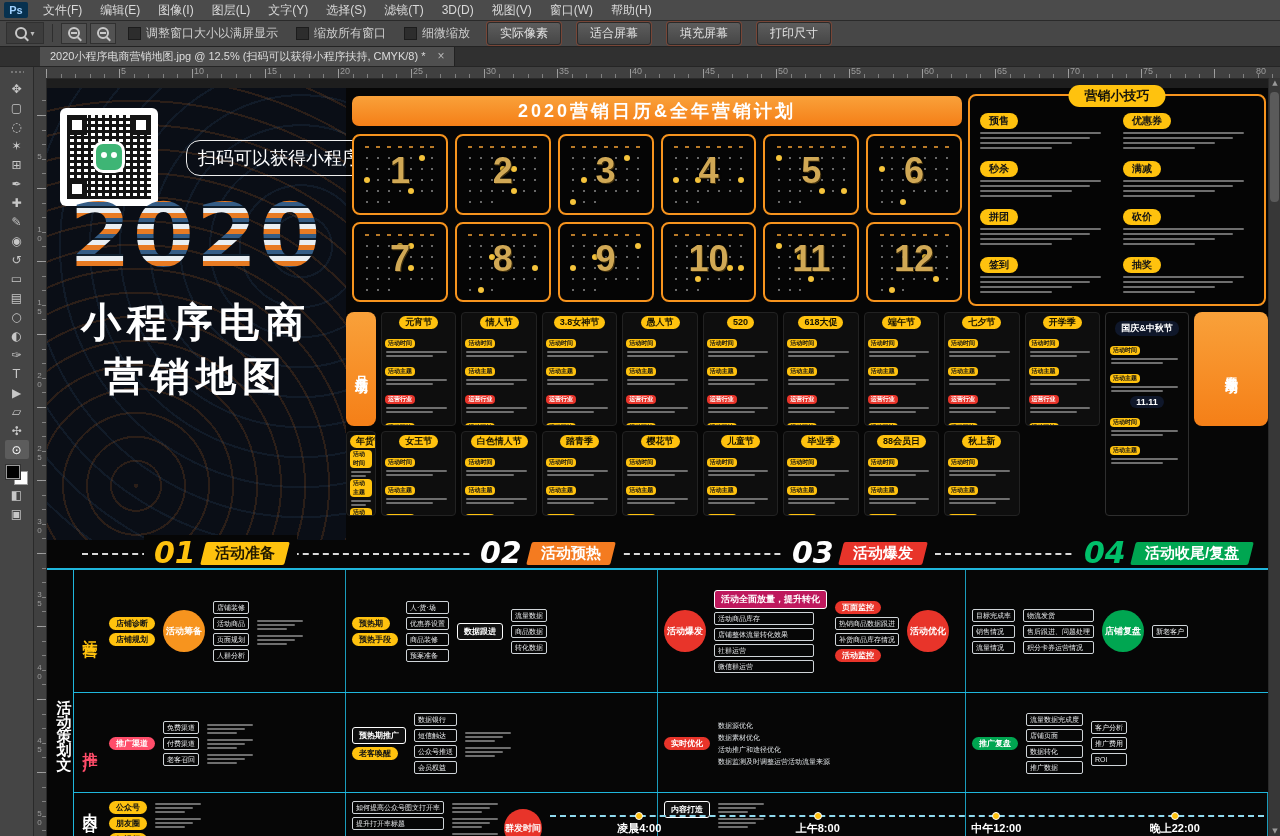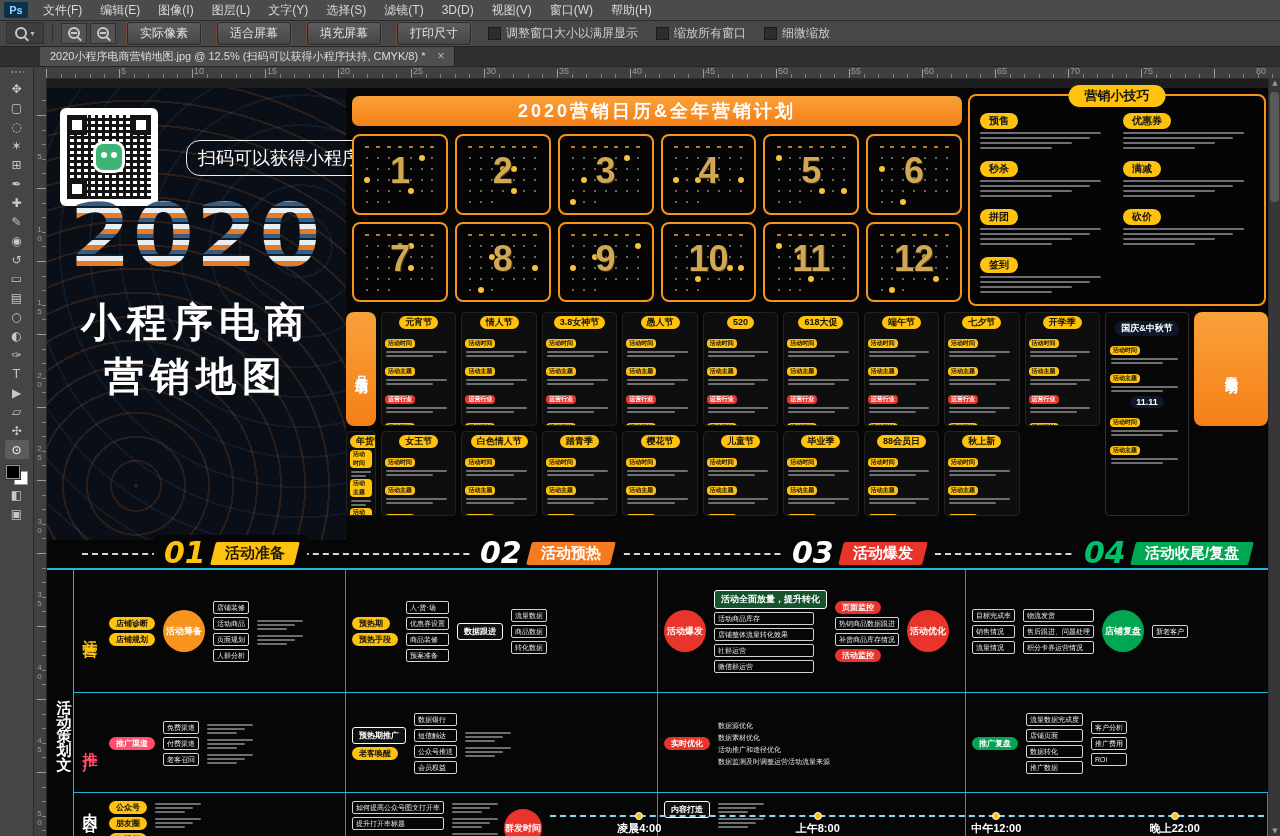--- a/index.html
+++ b/index.html
@@ -149,21 +149,21 @@
   .n-box::before{content:"";display:none}
   .n-py{background:#ffc20e;color:#131313;font-size:8px;font-weight:bold;padding:1px 7px;border-radius:7px;width:max-content;max-width:90px}
   .n-pr{background:#e8342a;color:#fff;font-size:8px;font-weight:bold;padding:1px 7px;border-radius:7px;width:max-content}
   .n-pg{background:#00a651;color:#fff;font-size:8px;font-weight:bold;padding:1px 7px;border-radius:7px;width:max-content}
   .n-pp{background:#ff4d6a;color:#fff;font-size:8px;font-weight:bold;padding:1px 7px;border-radius:7px;width:max-content}
   .n-hub{width:42px;height:42px;border-radius:50%;background:#f7941e;color:#fff;font-weight:bold;font-size:9px;
     display:flex;align-items:center;justify-content:center;text-align:center;flex:none;padding:2px;box-sizing:border-box;line-height:11px}
   .n-cr{background:#e8342a}
   .n-cg{background:#00a651}
   .n-hubd{border:1px solid #fff;background:#101010;color:#fff;font-size:8px;font-weight:bold;padding:2px 6px;border-radius:3px;width:max-content}
-  .n-banner{border:1px solid #fff;background:#14532d;color:#fff;font-weight:bold;font-size:9px;padding:2px 6px;border-radius:3px;max-width:150px}
+  .n-banner{border:1px solid #fff;background:#be185d;color:#fff;font-weight:bold;font-size:9px;padding:2px 6px;border-radius:3px;max-width:150px}
   .n-txt{color:#dfe3e6;font-size:7px;line-height:9px;max-width:160px}
   .n-bars .bar{margin-top:2px}
 
   #timeline{position:absolute;left:430px;top:16px;width:760px;display:flex;align-items:flex-start}
   .tl-send{width:38px;height:38px;border-radius:50%;background:#e8342a;color:#fff;font-size:9px;font-weight:bold;
     display:flex;align-items:center;justify-content:center;text-align:center;flex:none;margin-right:8px;line-height:11px}
   .tl-stops{flex:1;display:flex;position:relative;padding-top:3px}
   .tl-stops::before{content:"";position:absolute;left:0;right:0;top:6px;border-top:2px dashed #8fd9ee}
   .tl-stop{flex:1;display:flex;flex-direction:column;align-items:center;gap:1px;position:relative}
   .tl-dot{width:8px;height:8px;border-radius:50%;background:#ffc20e;border:1px solid #fff;box-sizing:border-box}
@@ -184,39 +184,39 @@
       <span class="mag"></span>
       <span class="caret">▾</span>
     </div>
     <div class="vsep"></div>
     <div class="zoombtn">
         <span class="mag plus"></span>
       </div>
     <div class="zoombtn">
         <span class="mag minus"></span>
       </div>
-    <span id="opt-buttons" style="display:flex">
-        <button class="psbtn">实际像素</button>
-        <button class="psbtn">适合屏幕</button>
-        <button class="psbtn">填充屏幕</button>
-        <button class="psbtn">打印尺寸</button>
-      </span>
     <span id="opt-checks" style="display:flex">
         <span class="chk">
           <span class="box"></span>
           <span>调整窗口大小以满屏显示</span>
         </span>
         <span class="chk">
           <span class="box"></span>
           <span>缩放所有窗口</span>
         </span>
         <span class="chk">
           <span class="box"></span>
           <span>细微缩放</span>
         </span>
+      </span>
+    <span id="opt-buttons" style="display:flex">
+        <button class="psbtn">实际像素</button>
+        <button class="psbtn">适合屏幕</button>
+        <button class="psbtn">填充屏幕</button>
+        <button class="psbtn">打印尺寸</button>
       </span>
   </div>
 
   <div id="tabbar">
     <div id="doc-tab">
       <span>2020小程序电商营销地图.jpg @ 12.5% (扫码可以获得小程序扶持, CMYK/8) *</span>
       <span class="tab-close">×</span>
     </div>
   </div>
 
@@ -820,20 +820,21 @@
       <div id="tips">
         <div id="tips-title">营销小技巧</div>
         <div id="tips-grid">
             <div class="tip"><span class="pl">预售</span><div class="bar" style="width: 92%;"></div><div class="bar" style="width: 84%;"></div><div class="bar" style="width: 70%;"></div><div class="bar" style="width: 55%;"></div></div>
             <div class="tip"><span class="pl">优惠券</span><div class="bar" style="width: 92%;"></div><div class="bar" style="width: 84%;"></div><div class="bar" style="width: 70%;"></div><div class="bar" style="width: 55%;"></div></div>
             <div class="tip"><span class="pl">秒杀</span><div class="bar" style="width: 92%;"></div><div class="bar" style="width: 84%;"></div><div class="bar" style="width: 70%;"></div><div class="bar" style="width: 55%;"></div></div>
             <div class="tip"><span class="pl">满减</span><div class="bar" style="width: 92%;"></div><div class="bar" style="width: 84%;"></div><div class="bar" style="width: 70%;"></div><div class="bar" style="width: 55%;"></div></div>
             <div class="tip"><span class="pl">拼团</span><div class="bar" style="width: 92%;"></div><div class="bar" style="width: 84%;"></div><div class="bar" style="width: 70%;"></div><div class="bar" style="width: 55%;"></div></div>
             <div class="tip"><span class="pl">砍价</span><div class="bar" style="width: 92%;"></div><div class="bar" style="width: 84%;"></div><div class="bar" style="width: 70%;"></div><div class="bar" style="width: 55%;"></div></div>
             <div class="tip"><span class="pl">签到</span><div class="bar" style="width: 92%;"></div><div class="bar" style="width: 84%;"></div><div class="bar" style="width: 70%;"></div><div class="bar" style="width: 55%;"></div></div>
+            <div class="tip"><span class="pl">抽奖</span><div class="bar" style="width: 92%;"></div><div class="bar" style="width: 84%;"></div><div class="bar" style="width: 70%;"></div><div class="bar" style="width: 55%;"></div></div>
           </div>
       </div>
 
       <div id="band">
           <div class="band-tab">月度活动</div>
           <div class="mcard">
             <span class="hd">元宵节</span>
             <div class="sec"><span class="tag">活动时间</span><div class="bar" style="width: 90%;"></div><div class="bar" style="width: 70%;"></div></div>
             <div class="sec"><span class="tag">活动主题</span><div class="bar" style="width: 90%;"></div><div class="bar" style="width: 70%;"></div></div>
             <div class="sec"><span class="tag red">运营行业</span><div class="bar" style="width: 90%;"></div><div class="bar" style="width: 70%;"></div></div>
@@ -954,21 +955,21 @@
           </div>
           <div class="mcard">
             <span class="hd">秋上新</span>
             <div class="sec"><span class="tag">活动时间</span><div class="bar" style="width: 90%;"></div><div class="bar" style="width: 70%;"></div></div>
             <div class="sec"><span class="tag">活动主题</span><div class="bar" style="width: 90%;"></div><div class="bar" style="width: 70%;"></div></div>
             <div class="sec"><span class="tag">活动玩法</span></div>
           </div>
         </div>
 
       <div id="phases">
-          <div class="phase" style="left: 108px;">
+          <div class="phase" style="left: 98px;">
             <span class="pnum" style="color: rgb(255, 194, 14);">01</span>
             <span class="ribbon" style="background: rgb(255, 194, 14);"><span style="color: rgb(35, 26, 0);">活动准备</span></span>
           </div>
           <div class="phase" style="left: 424px;">
             <span class="pnum" style="color: rgb(255, 255, 255);">02</span>
             <span class="ribbon" style="background: rgb(244, 123, 32);"><span>活动预热</span></span>
           </div>
           <div class="phase" style="left: 736px;">
             <span class="pnum" style="color: rgb(255, 255, 255);">03</span>
             <span class="ribbon" style="background: rgb(232, 52, 42);"><span>活动爆发</span></span>

